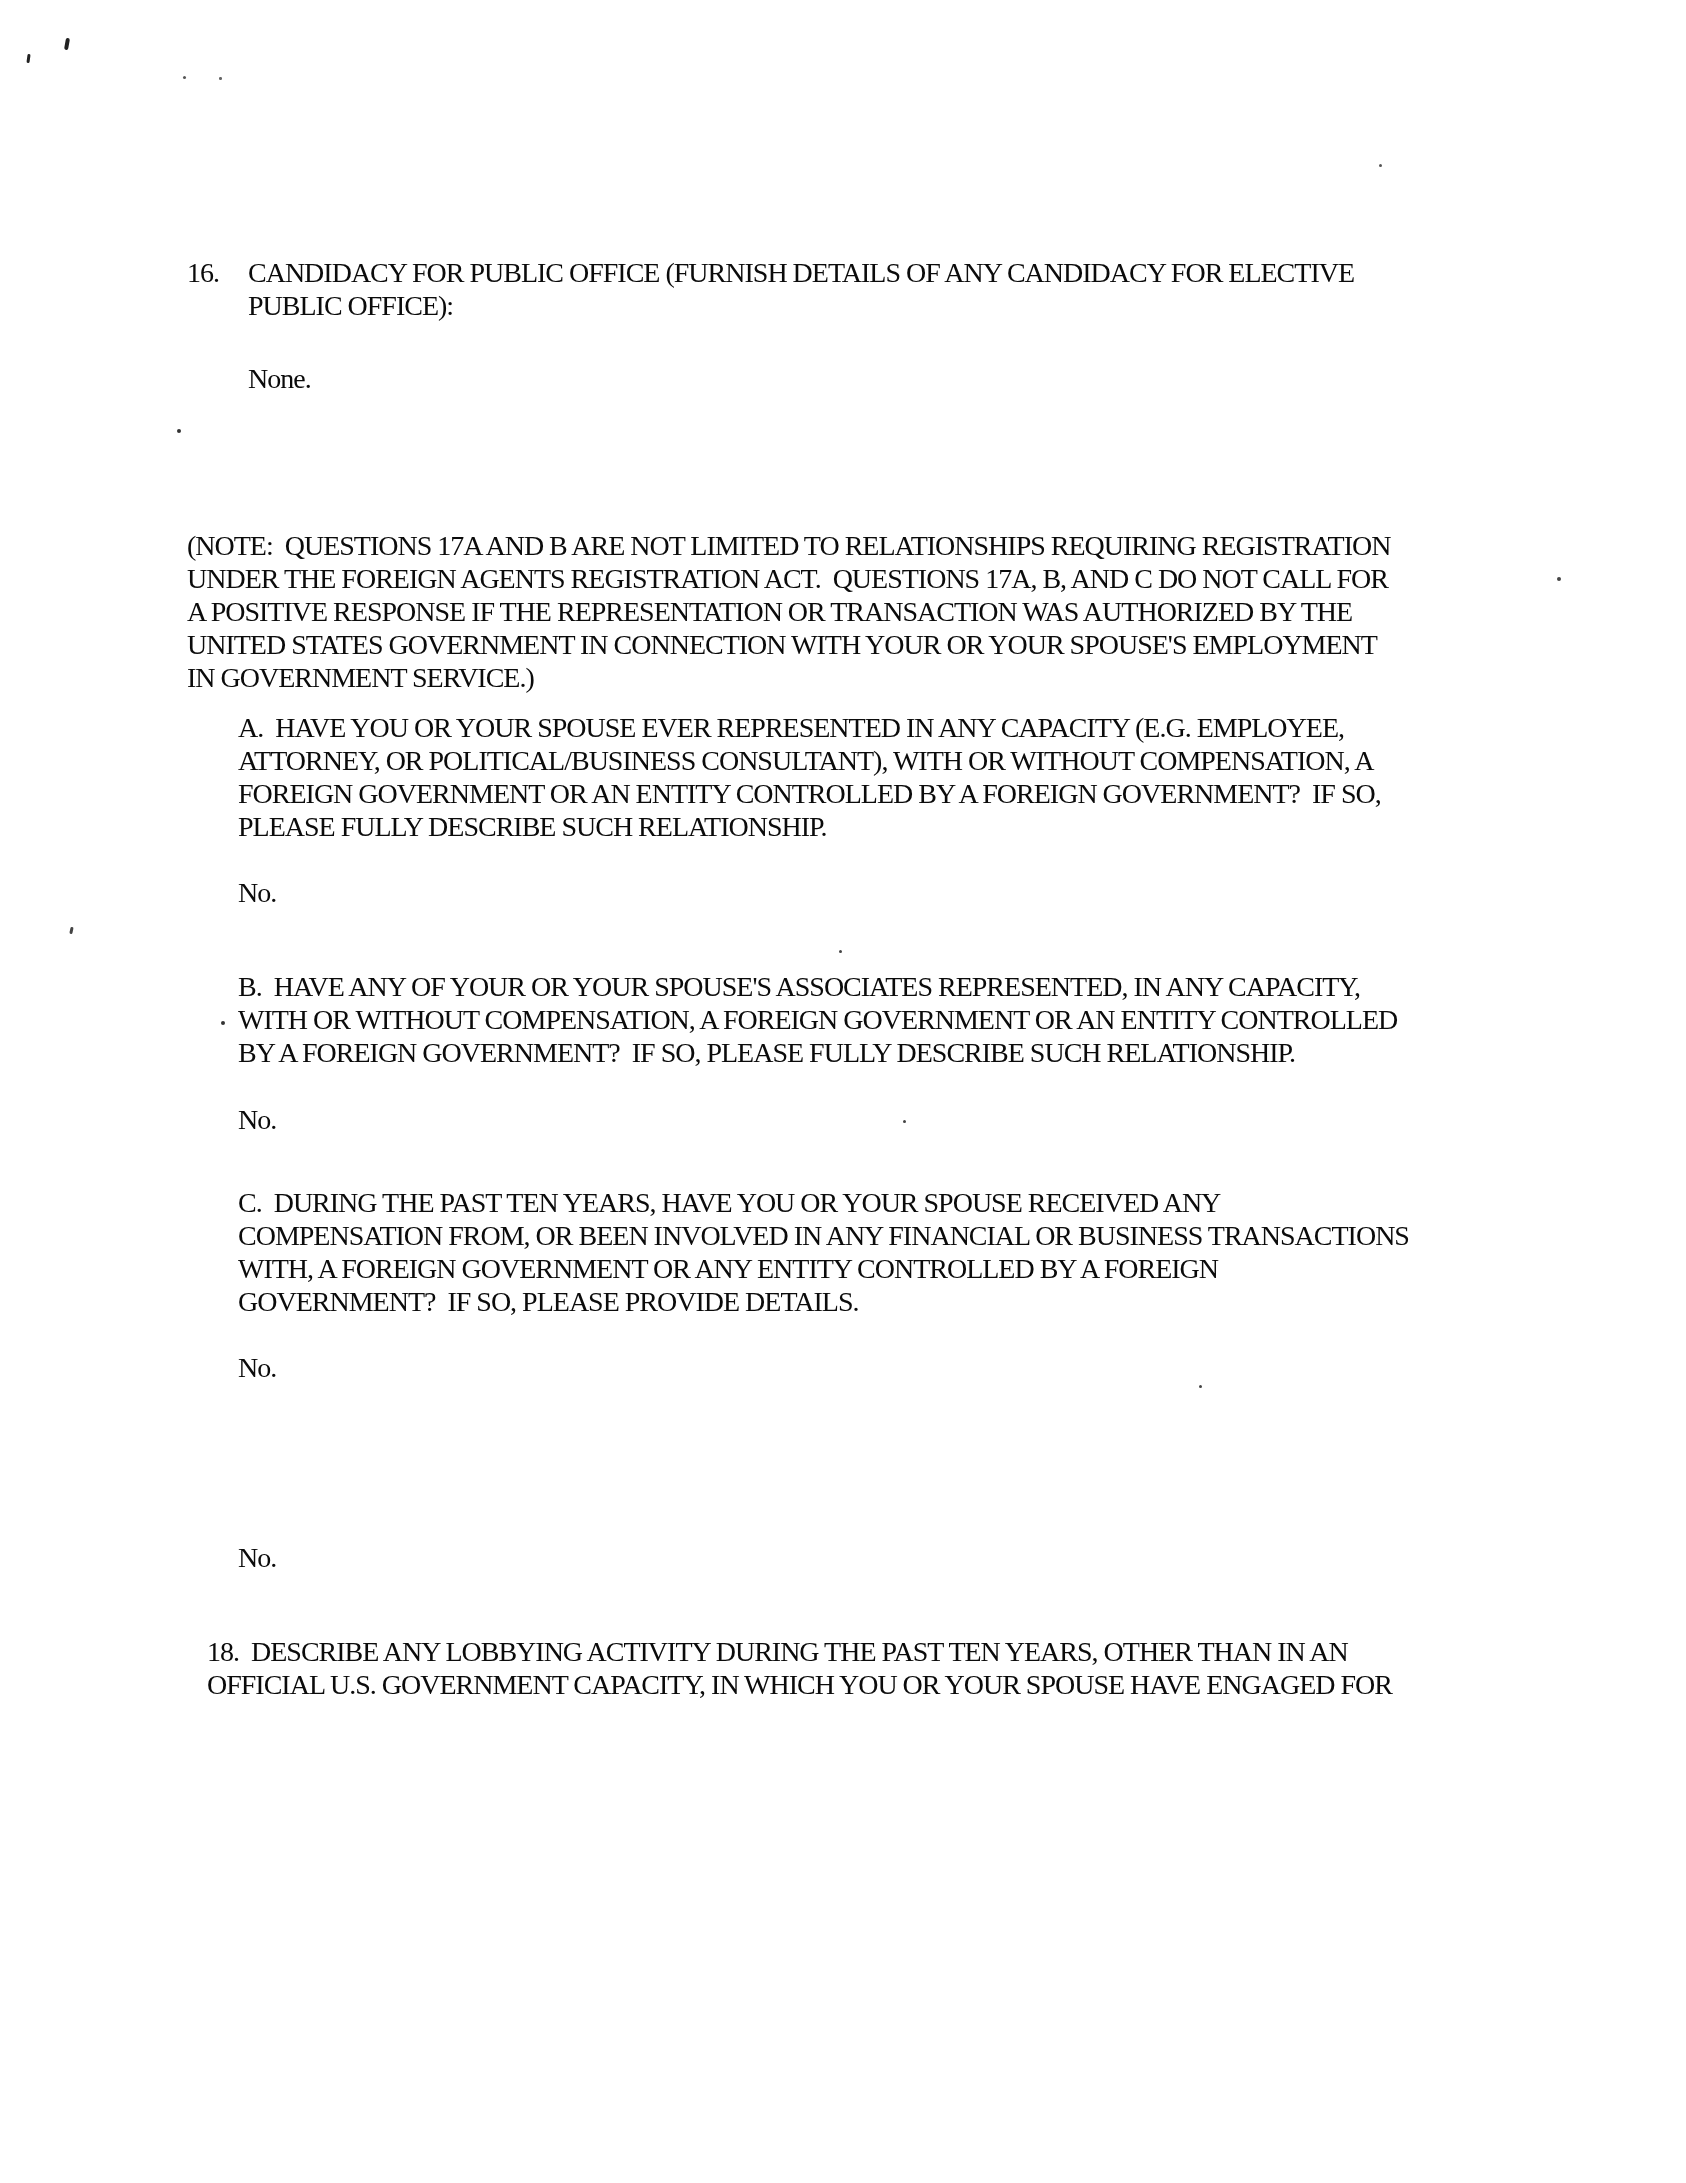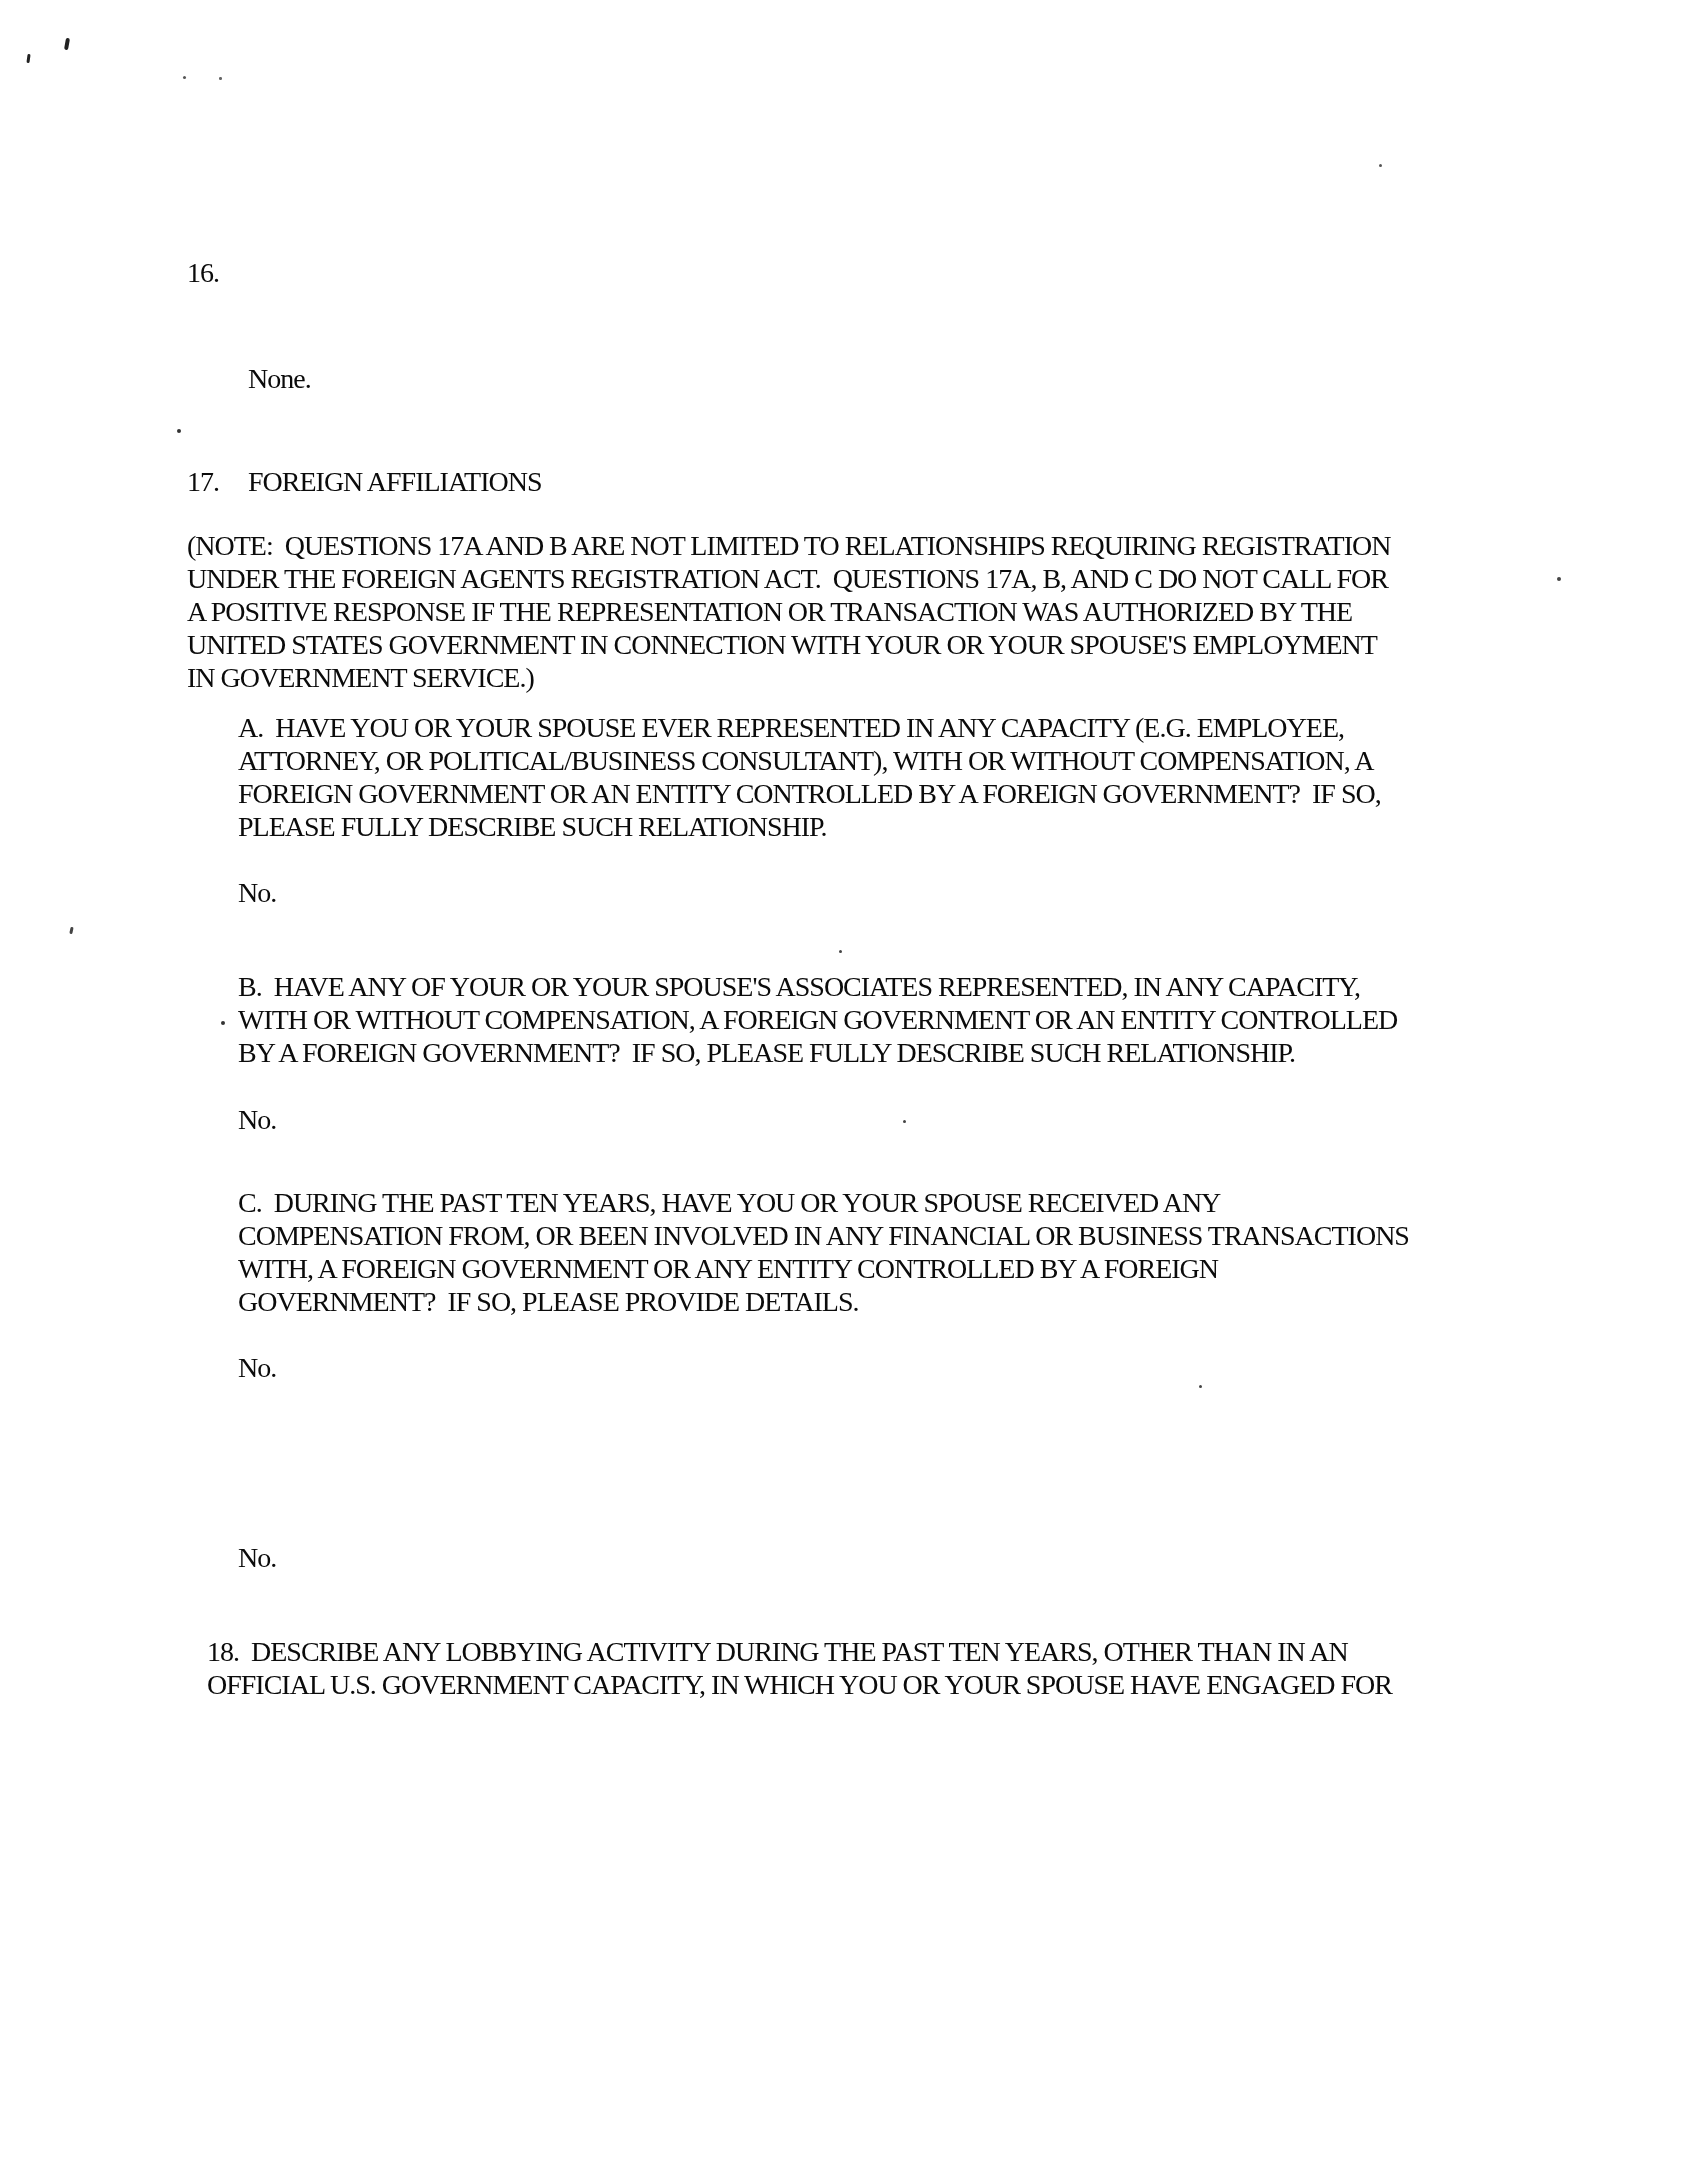--- a/index.html
+++ b/index.html
@@ -40,27 +40,25 @@
     background: #333;
   }
 </style>
 </head>
 <body>
 
 <div class="page">
 
   <div class="block hang" style="top:256px; left:187px;">
     <span class="num">16.</span>
+    <span class="txt">CANDIDACY FOR PUBLIC OFFICE (FURNISH DETAILS OF ANY CANDIDACY FOR ELECTIVE
+PUBLIC OFFICE):</span>
   </div>
   <div class="block answer" style="top:362px; left:248px;">None.</div>
 
-  <div class="block hang" style="top:465px; left:187px;">
-    <span class="num">17.</span>
-    <span class="txt">FOREIGN AFFILIATIONS</span>
-  </div>
 
   <div class="block" style="top:529px; left:187px;">(NOTE:  QUESTIONS 17A AND B ARE NOT LIMITED TO RELATIONSHIPS REQUIRING REGISTRATION
 UNDER THE FOREIGN AGENTS REGISTRATION ACT.  QUESTIONS 17A, B, AND C DO NOT CALL FOR
 A POSITIVE RESPONSE IF THE REPRESENTATION OR TRANSACTION WAS AUTHORIZED BY THE
 UNITED STATES GOVERNMENT IN CONNECTION WITH YOUR OR YOUR SPOUSE'S EMPLOYMENT
 IN GOVERNMENT SERVICE.)</div>
 
   <div class="block" style="top:711px; left:238px;">A.  HAVE YOU OR YOUR SPOUSE EVER REPRESENTED IN ANY CAPACITY (E.G. EMPLOYEE,
 ATTORNEY, OR POLITICAL/BUSINESS CONSULTANT), WITH OR WITHOUT COMPENSATION, A
 FOREIGN GOVERNMENT OR AN ENTITY CONTROLLED BY A FOREIGN GOVERNMENT?  IF SO,

